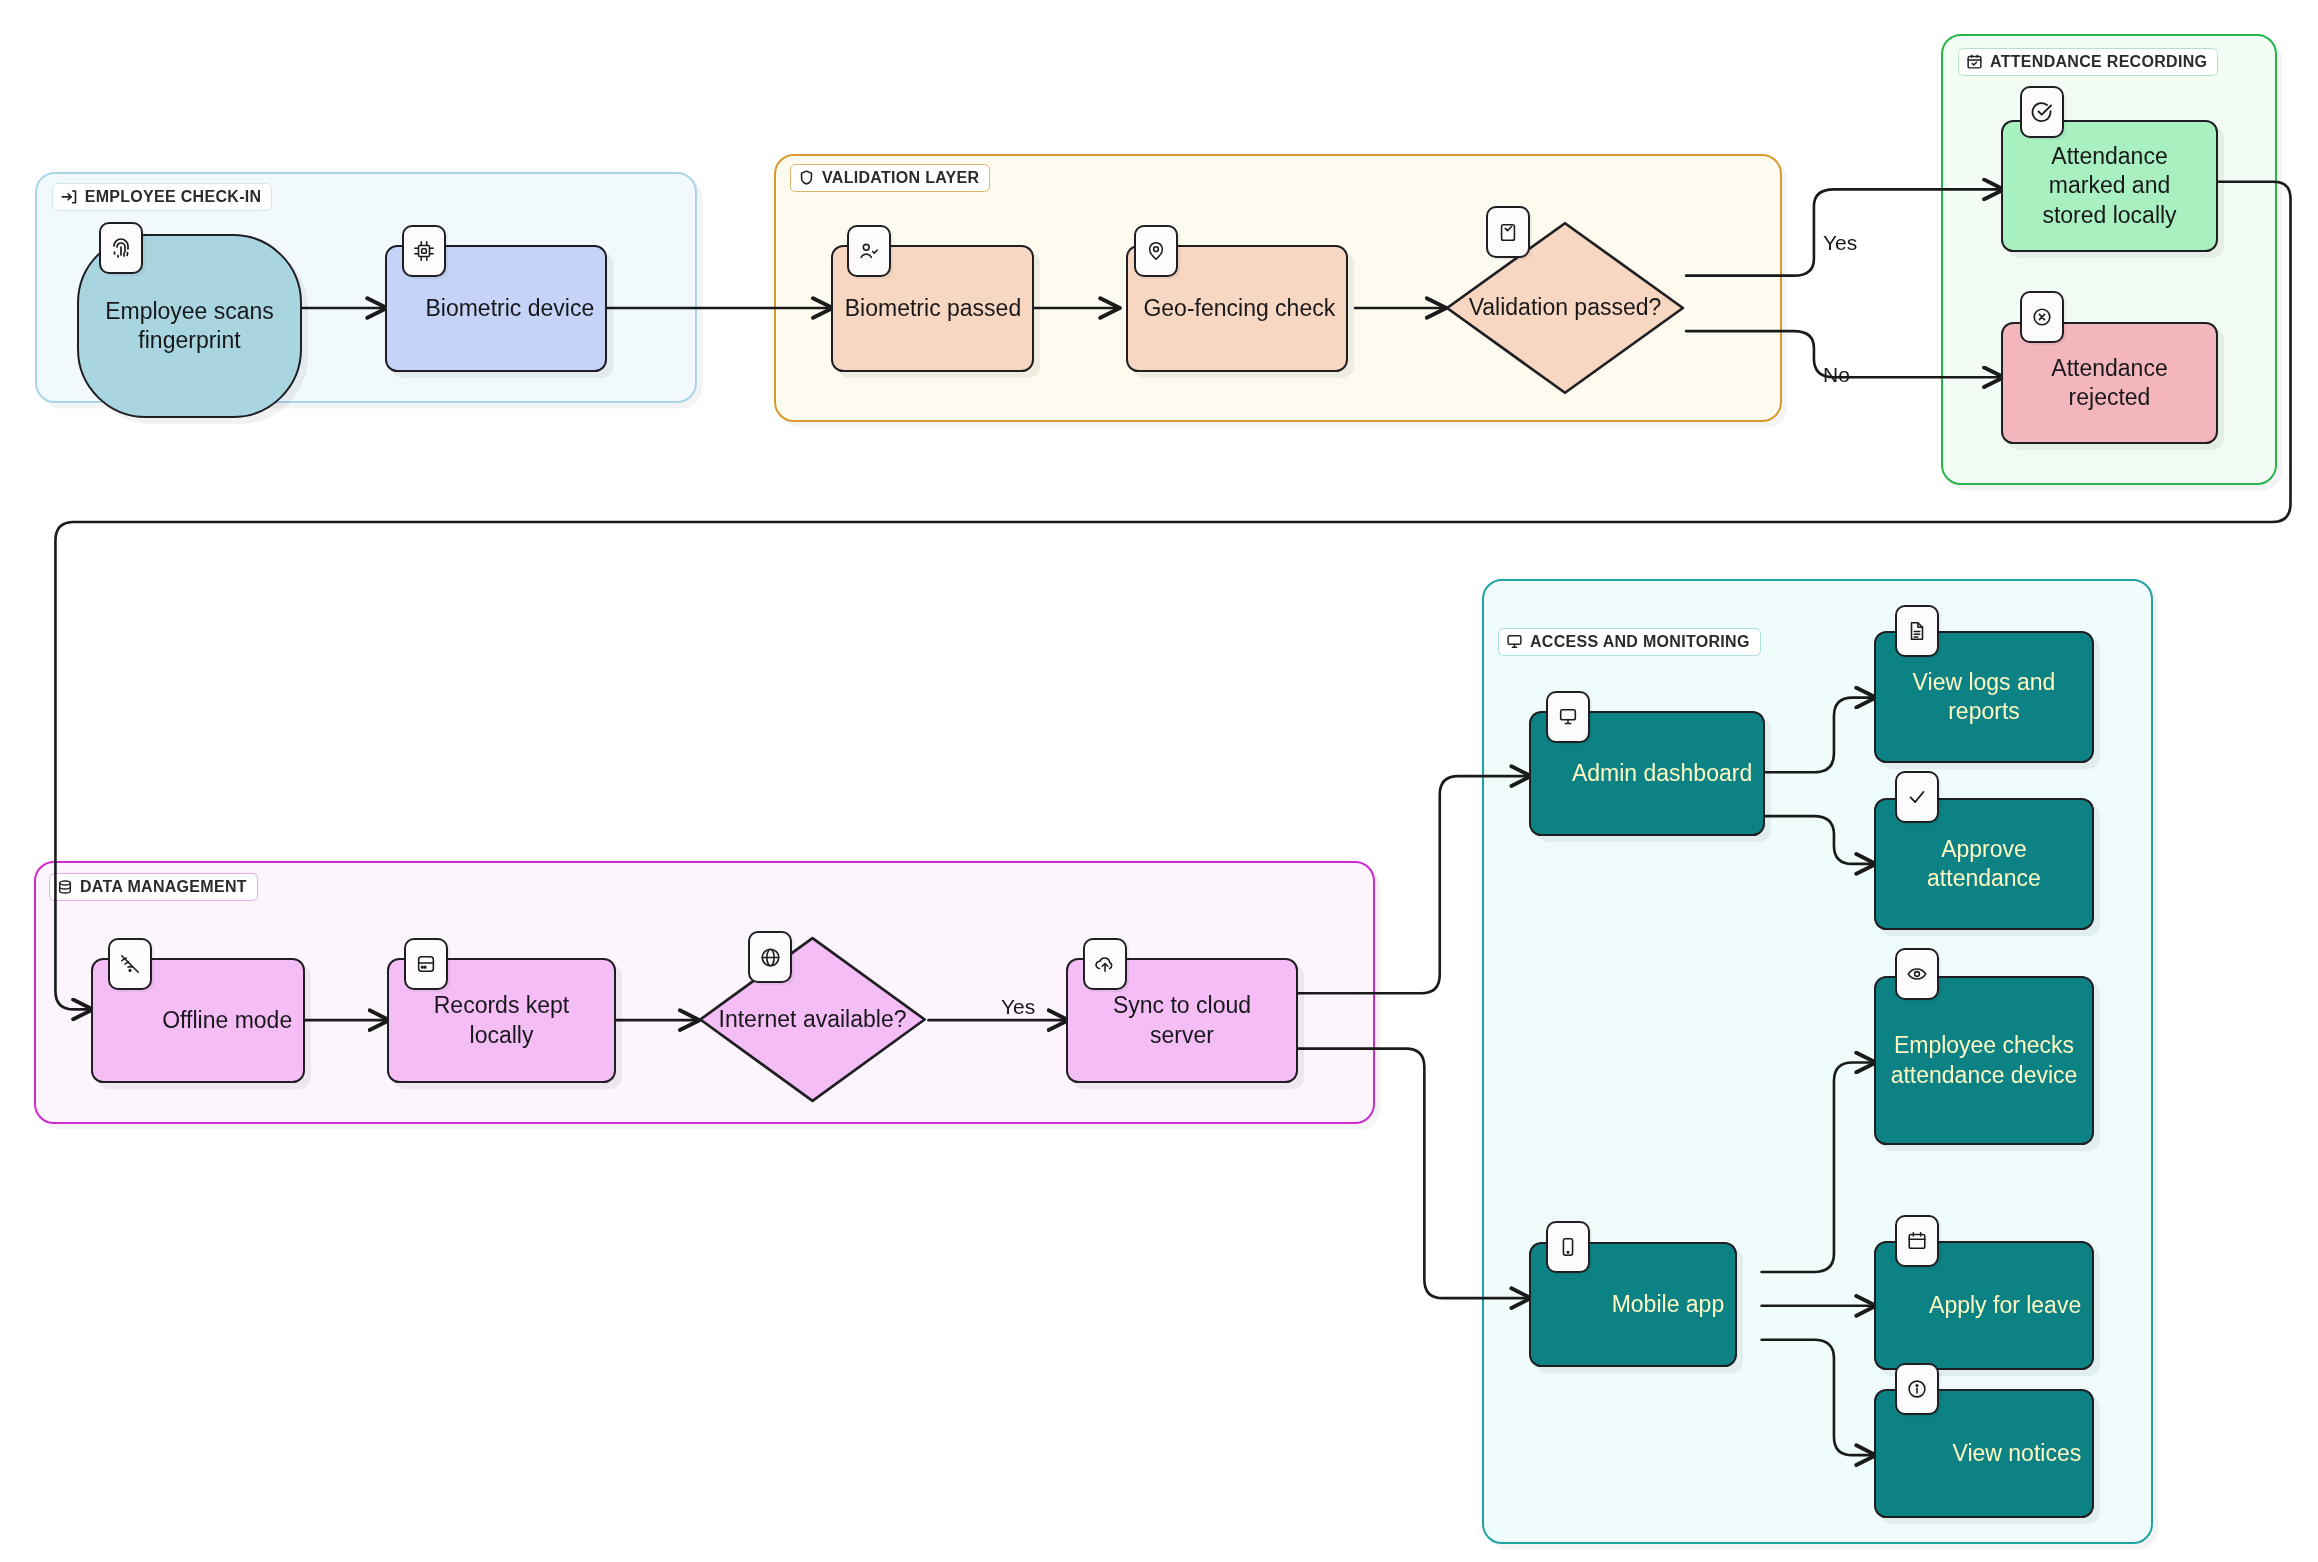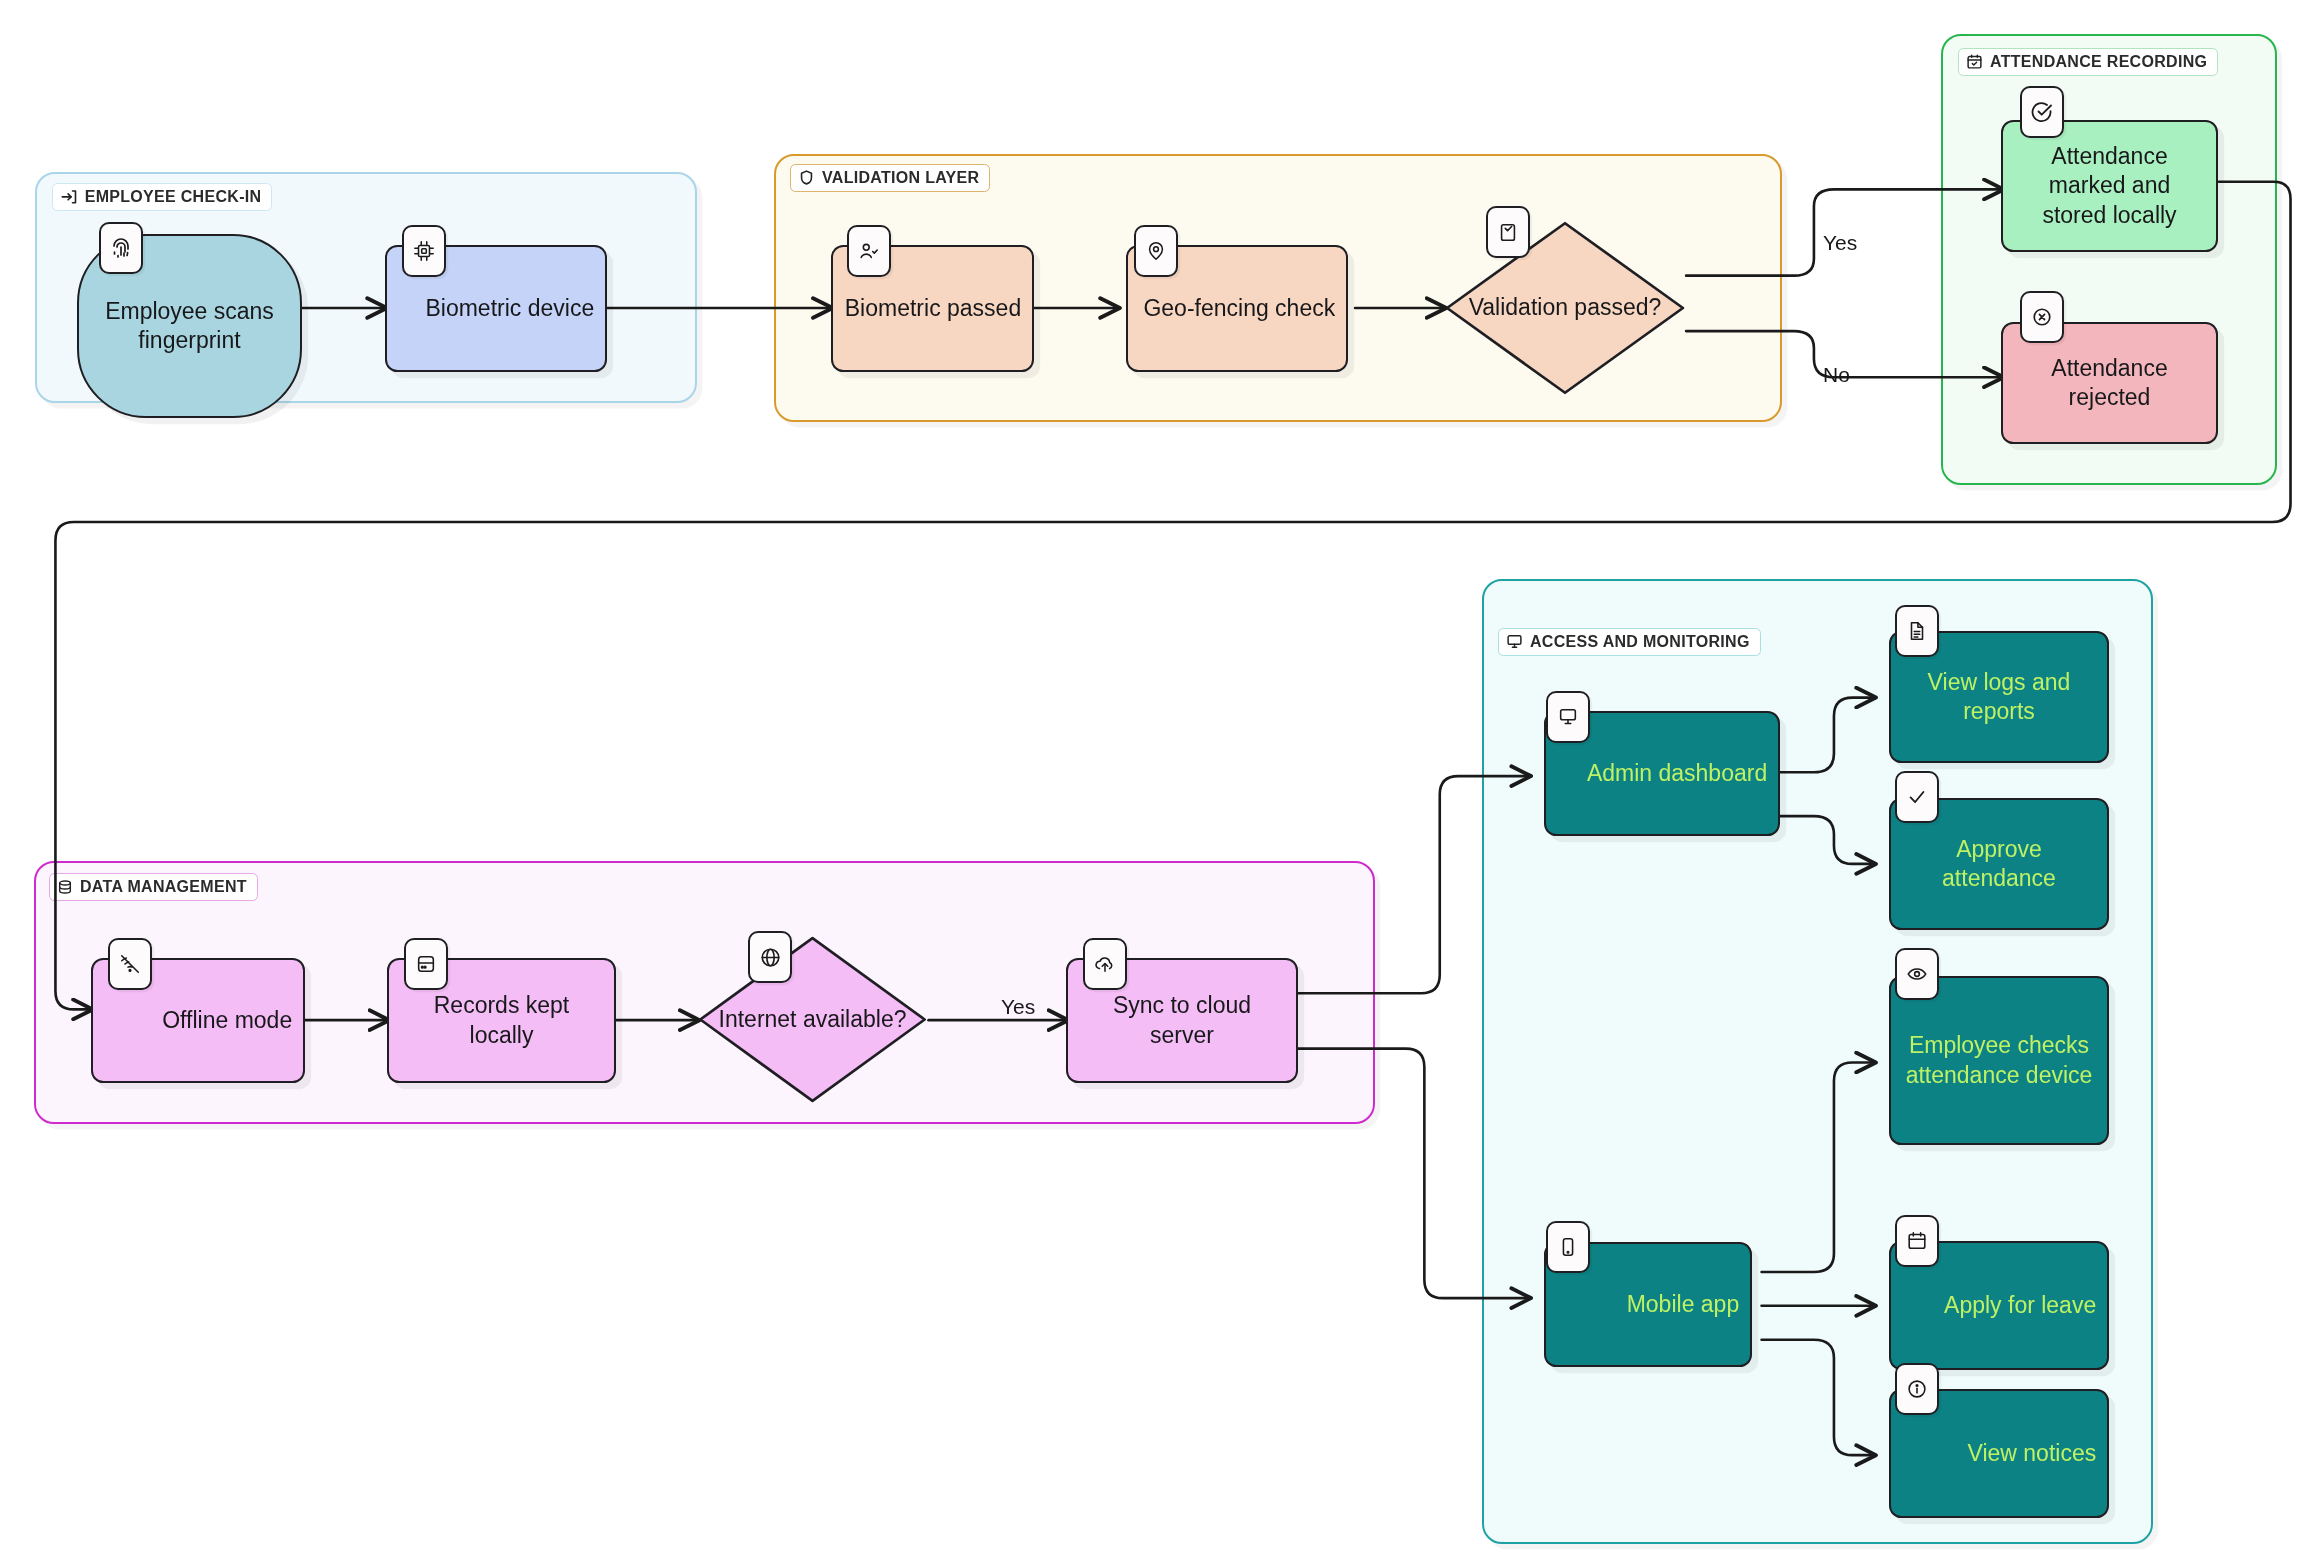--- a/index.html
+++ b/index.html
@@ -9,21 +9,21 @@
   .grp{position:absolute;border-radius:20px;box-sizing:border-box;box-shadow:5.4px 5.4px 0 rgba(0,0,0,0.045);}
   .grp-label{position:absolute;display:flex;align-items:center;gap:7px;background:#ffffff;
     border-radius:5.4px;padding:3.8px 10px 3.8px 7px;font-size:16px;font-weight:700;letter-spacing:0.3px;
     color:#2b2b2b;white-space:nowrap;box-sizing:border-box;}
   .grp-label svg{display:block;}
   .node{position:absolute;box-sizing:border-box;display:flex;align-items:center;justify-content:flex-end;
     text-align:center;line-height:1.28;font-size:23px;color:#18181b;padding:7.7px 10.8px;
     border:2.7px solid #1f1f23;}
   .node.rect{border-radius:12.3px;box-shadow:6.2px 6.2px 0 rgba(0,0,0,0.055);}
   .node.stadium{border-radius:69px;box-shadow:6.2px 6.2px 0 rgba(0,0,0,0.055);}
-  .node.teal{color:#bef264;margin-left:15px;}
+  .node.teal{color:#fef9c3;}
   .diamond-wrap{position:absolute;}
   .diamond-wrap svg{position:absolute;left:0;top:0;overflow:visible;}
   .diamond-txt{position:absolute;inset:0;display:flex;align-items:center;justify-content:center;
     text-align:center;font-size:23px;color:#18181b;line-height:1.28;pointer-events:none;}
   .badge{position:absolute;width:40px;height:48px;background:#fdfbfb;border:2.5px solid #1f1f23;
     border-radius:10px;display:flex;align-items:center;justify-content:center;z-index:5;
     box-shadow:2.3px 2.3px 0 rgba(0,0,0,0.05);}
   .badge svg{display:block;}
   .elabel{position:absolute;font-size:21px;color:#18181b;background:transparent;white-space:nowrap;}
   .edge{fill:none;stroke:#1a1a1a;stroke-width:3.4;stroke-linecap:round;stroke-linejoin:round;}

